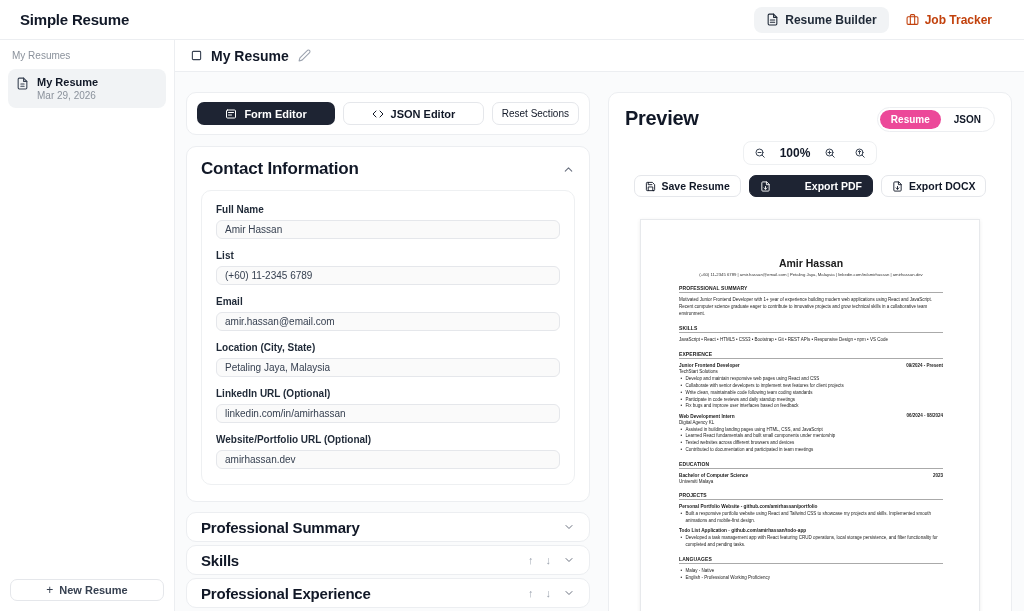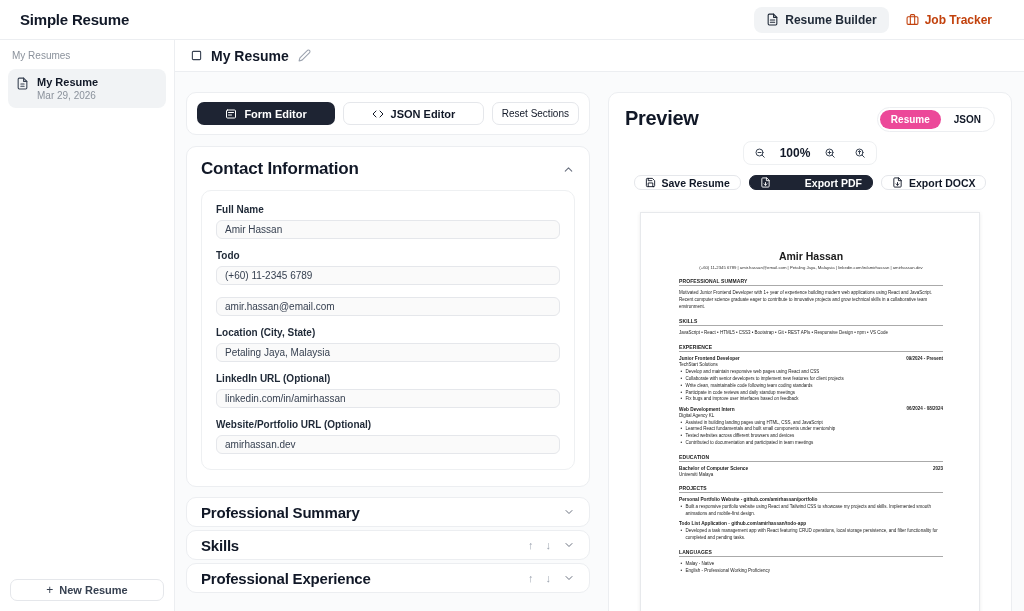--- a/index.html
+++ b/index.html
@@ -80,21 +80,21 @@
     padding:2px; gap:2px; }
   .toggle-opt { font-size:10px; font-weight:bold; padding:4px 11px; border-radius:999px;
     cursor:pointer; color:#111827; }
   .toggle-opt.active { background:#ec4899; color:#fff; }
   .zoom-row { display:flex; justify-content:center; margin-top:9px; }
   .zoom-group { display:flex; align-items:center; border:1px solid #eef0f2; border-radius:8px;
     padding:3px 6px; gap:10px; }
   .zoom-btn { color:#374151; background:none; border:none; cursor:pointer; padding:2px 4px; }
   .zoom-level { font-size:12px; font-weight:bold; }
   .actions-row { display:flex; justify-content:center; gap:8px; margin-top:10px; }
-  .action-btn { display:flex; align-items:center; gap:6px; height:15px; padding:0 10px;
+  .action-btn { display:flex; align-items:center; gap:6px; height:22px; padding:0 10px;
     border-radius:7px; font-size:10.5px; font-weight:bold; cursor:pointer;
     border:1px solid #e5e7eb; background:#fff; color:#111827; }
   .action-btn.dark { background:#1e2433; border-color:#1e2433; color:#fff;gap:34px; }
 
   
   .page-wrap { display:flex; justify-content:center; margin-top:22px; }
   .page { width:340px; min-height:430px; background:#fff; border:1px solid #e7e9ec;
     box-shadow:0 1px 4px rgba(0,0,0,0.08); padding:37px 38px; }
   .page-scale-wrap { width:264px; }
   .page-inner { width:528px; transform:scale(0.5); transform-origin:0 0; color:#1a1a1a; }
@@ -217,24 +217,25 @@
                 <polyline points="6 15 12 9 18 15"></polyline>
               </svg>
           </span>
         </div>
         <div class="fields-box">
           <div class="field">
             <div class="field-label">Full Name</div>
             <input class="field-input" value="Amir Hassan" style="">
           </div>
           <div class="field">
-            <div class="field-label">Todo</div>
+            <div class="field-label">List</div>
             <input class="field-input" value="(+60) 11-2345 6789" style="">
           </div>
           <div class="field">
+            <div class="field-label">Email</div>
             <input class="field-input" value="amir.hassan@email.com" style="">
           </div>
           <div class="field">
             <div class="field-label">Location (City, State)</div>
             <input class="field-input" value="Petaling Jaya, Malaysia" style="">
           </div>
           <div class="field">
             <div class="field-label">LinkedIn URL (Optional)</div>
             <input class="field-input" value="linkedin.com/in/amirhassan" style="">
           </div>

